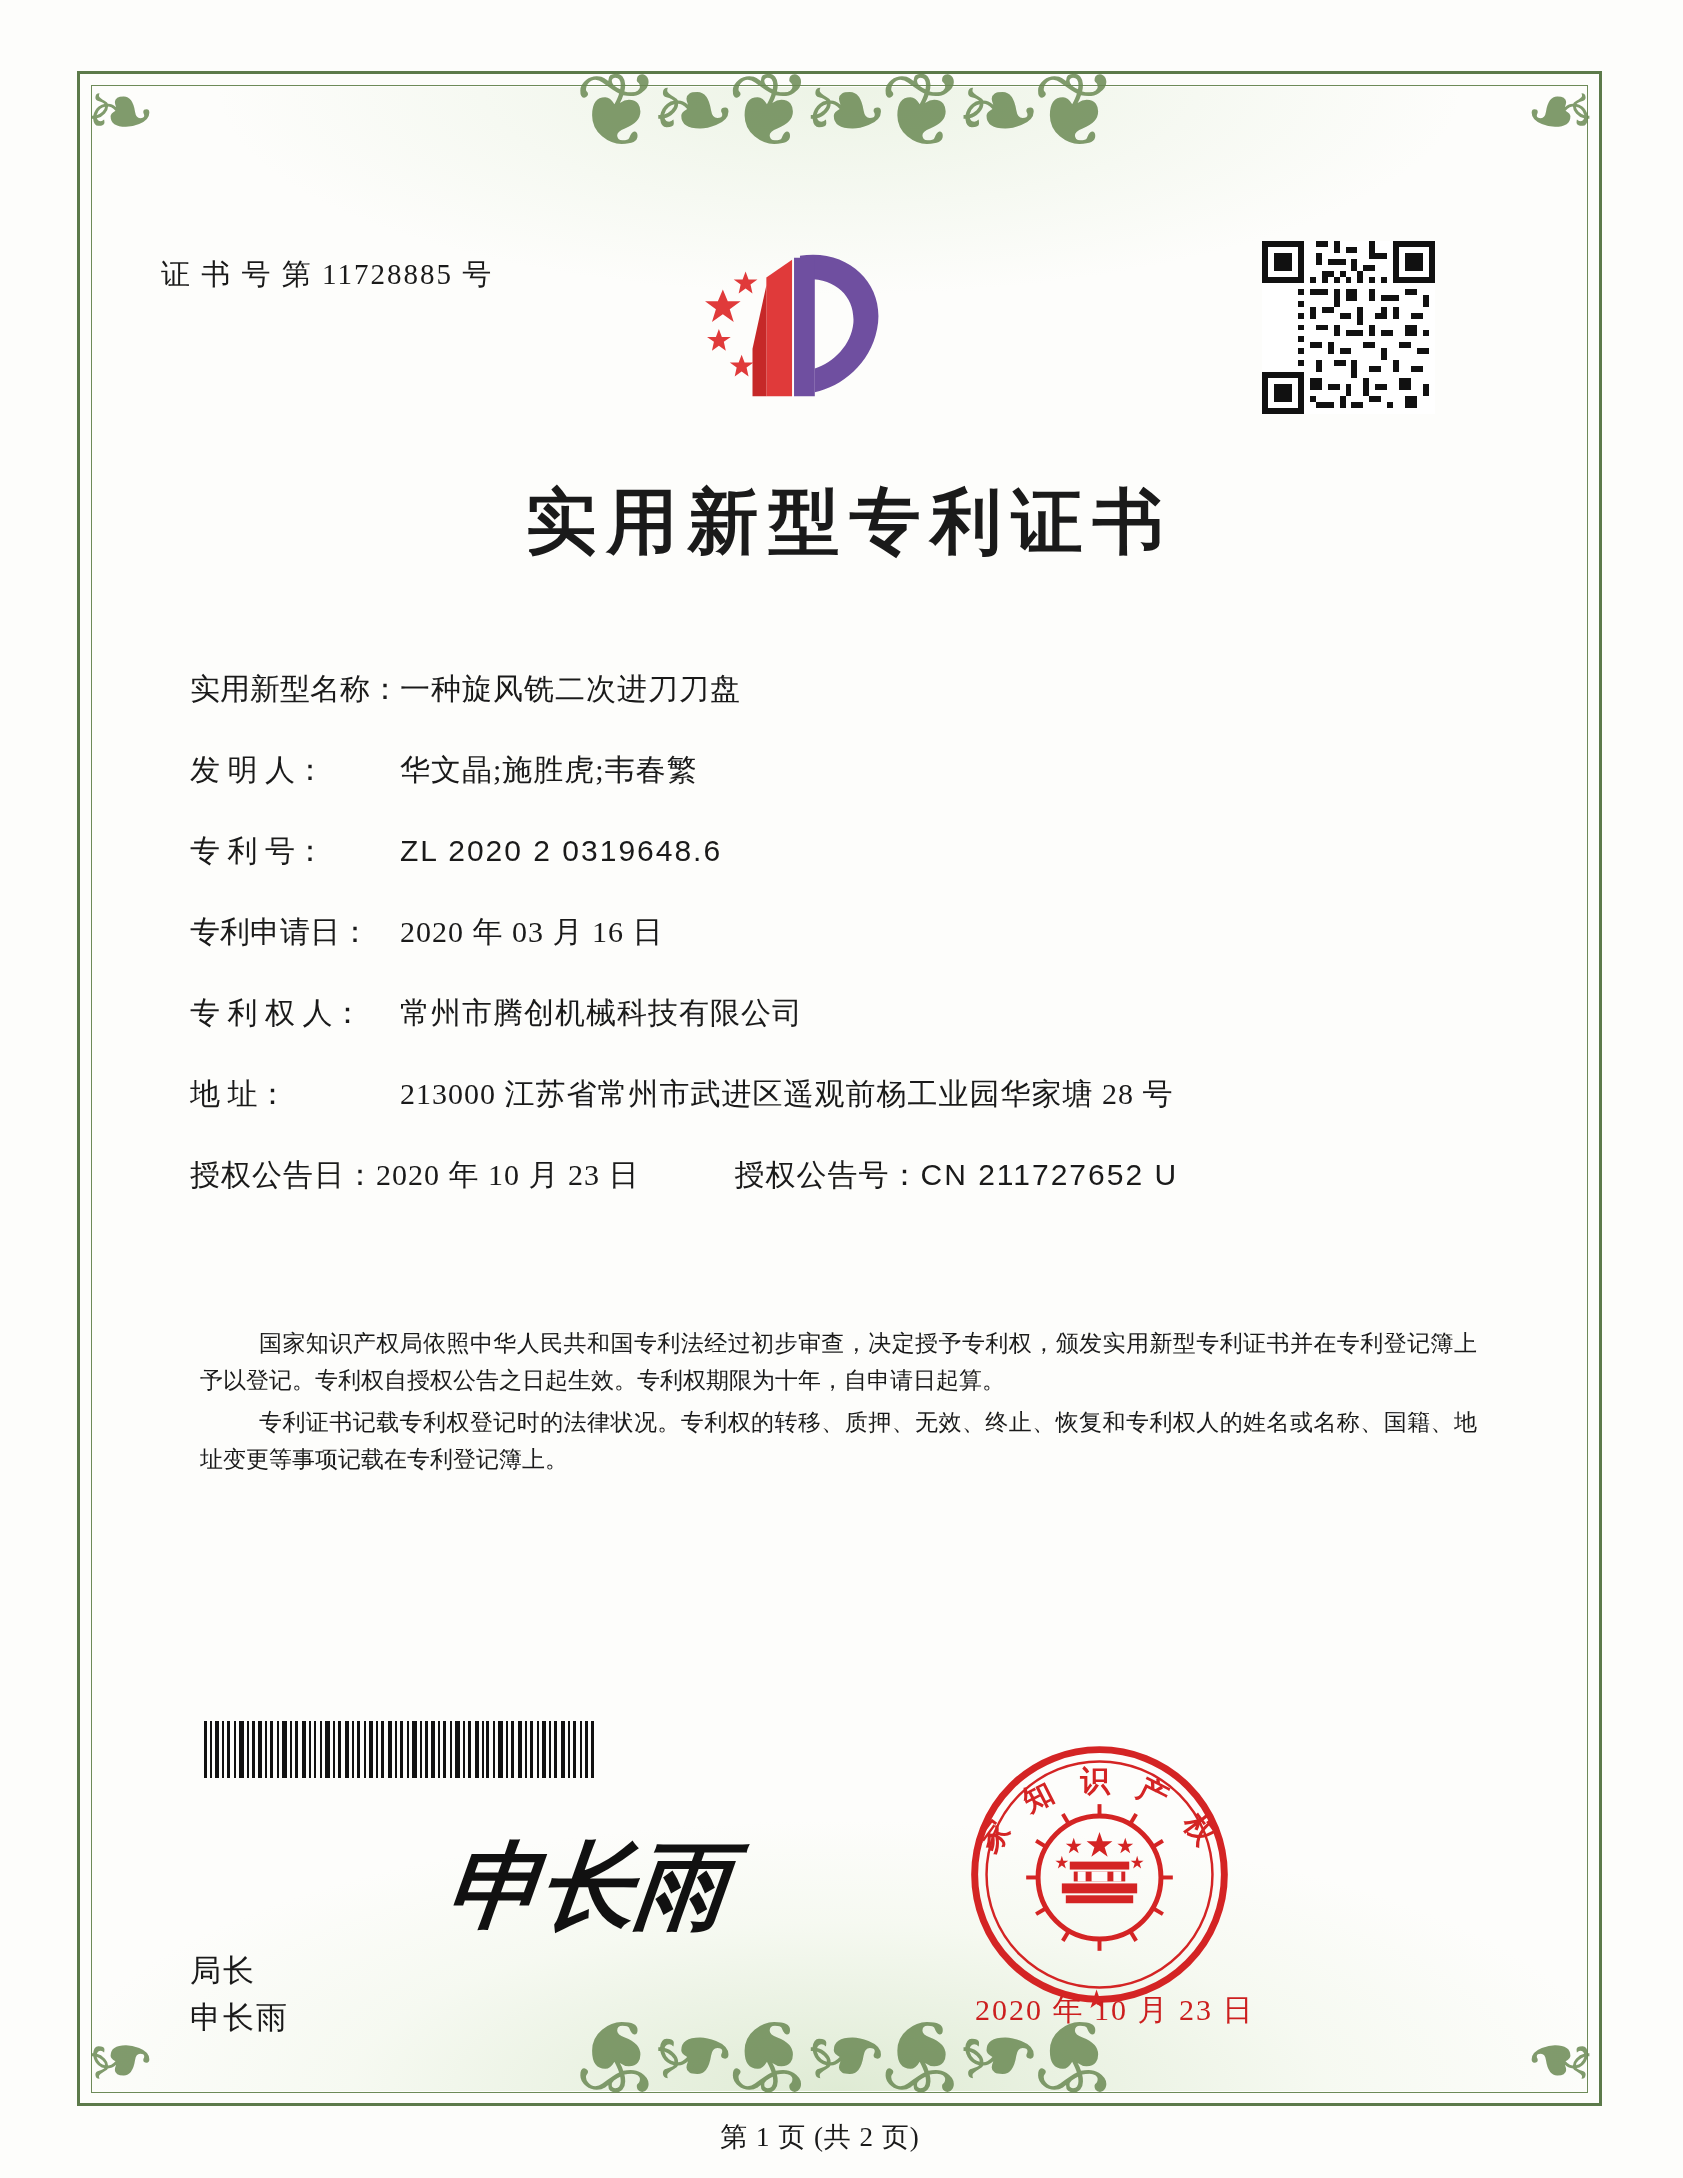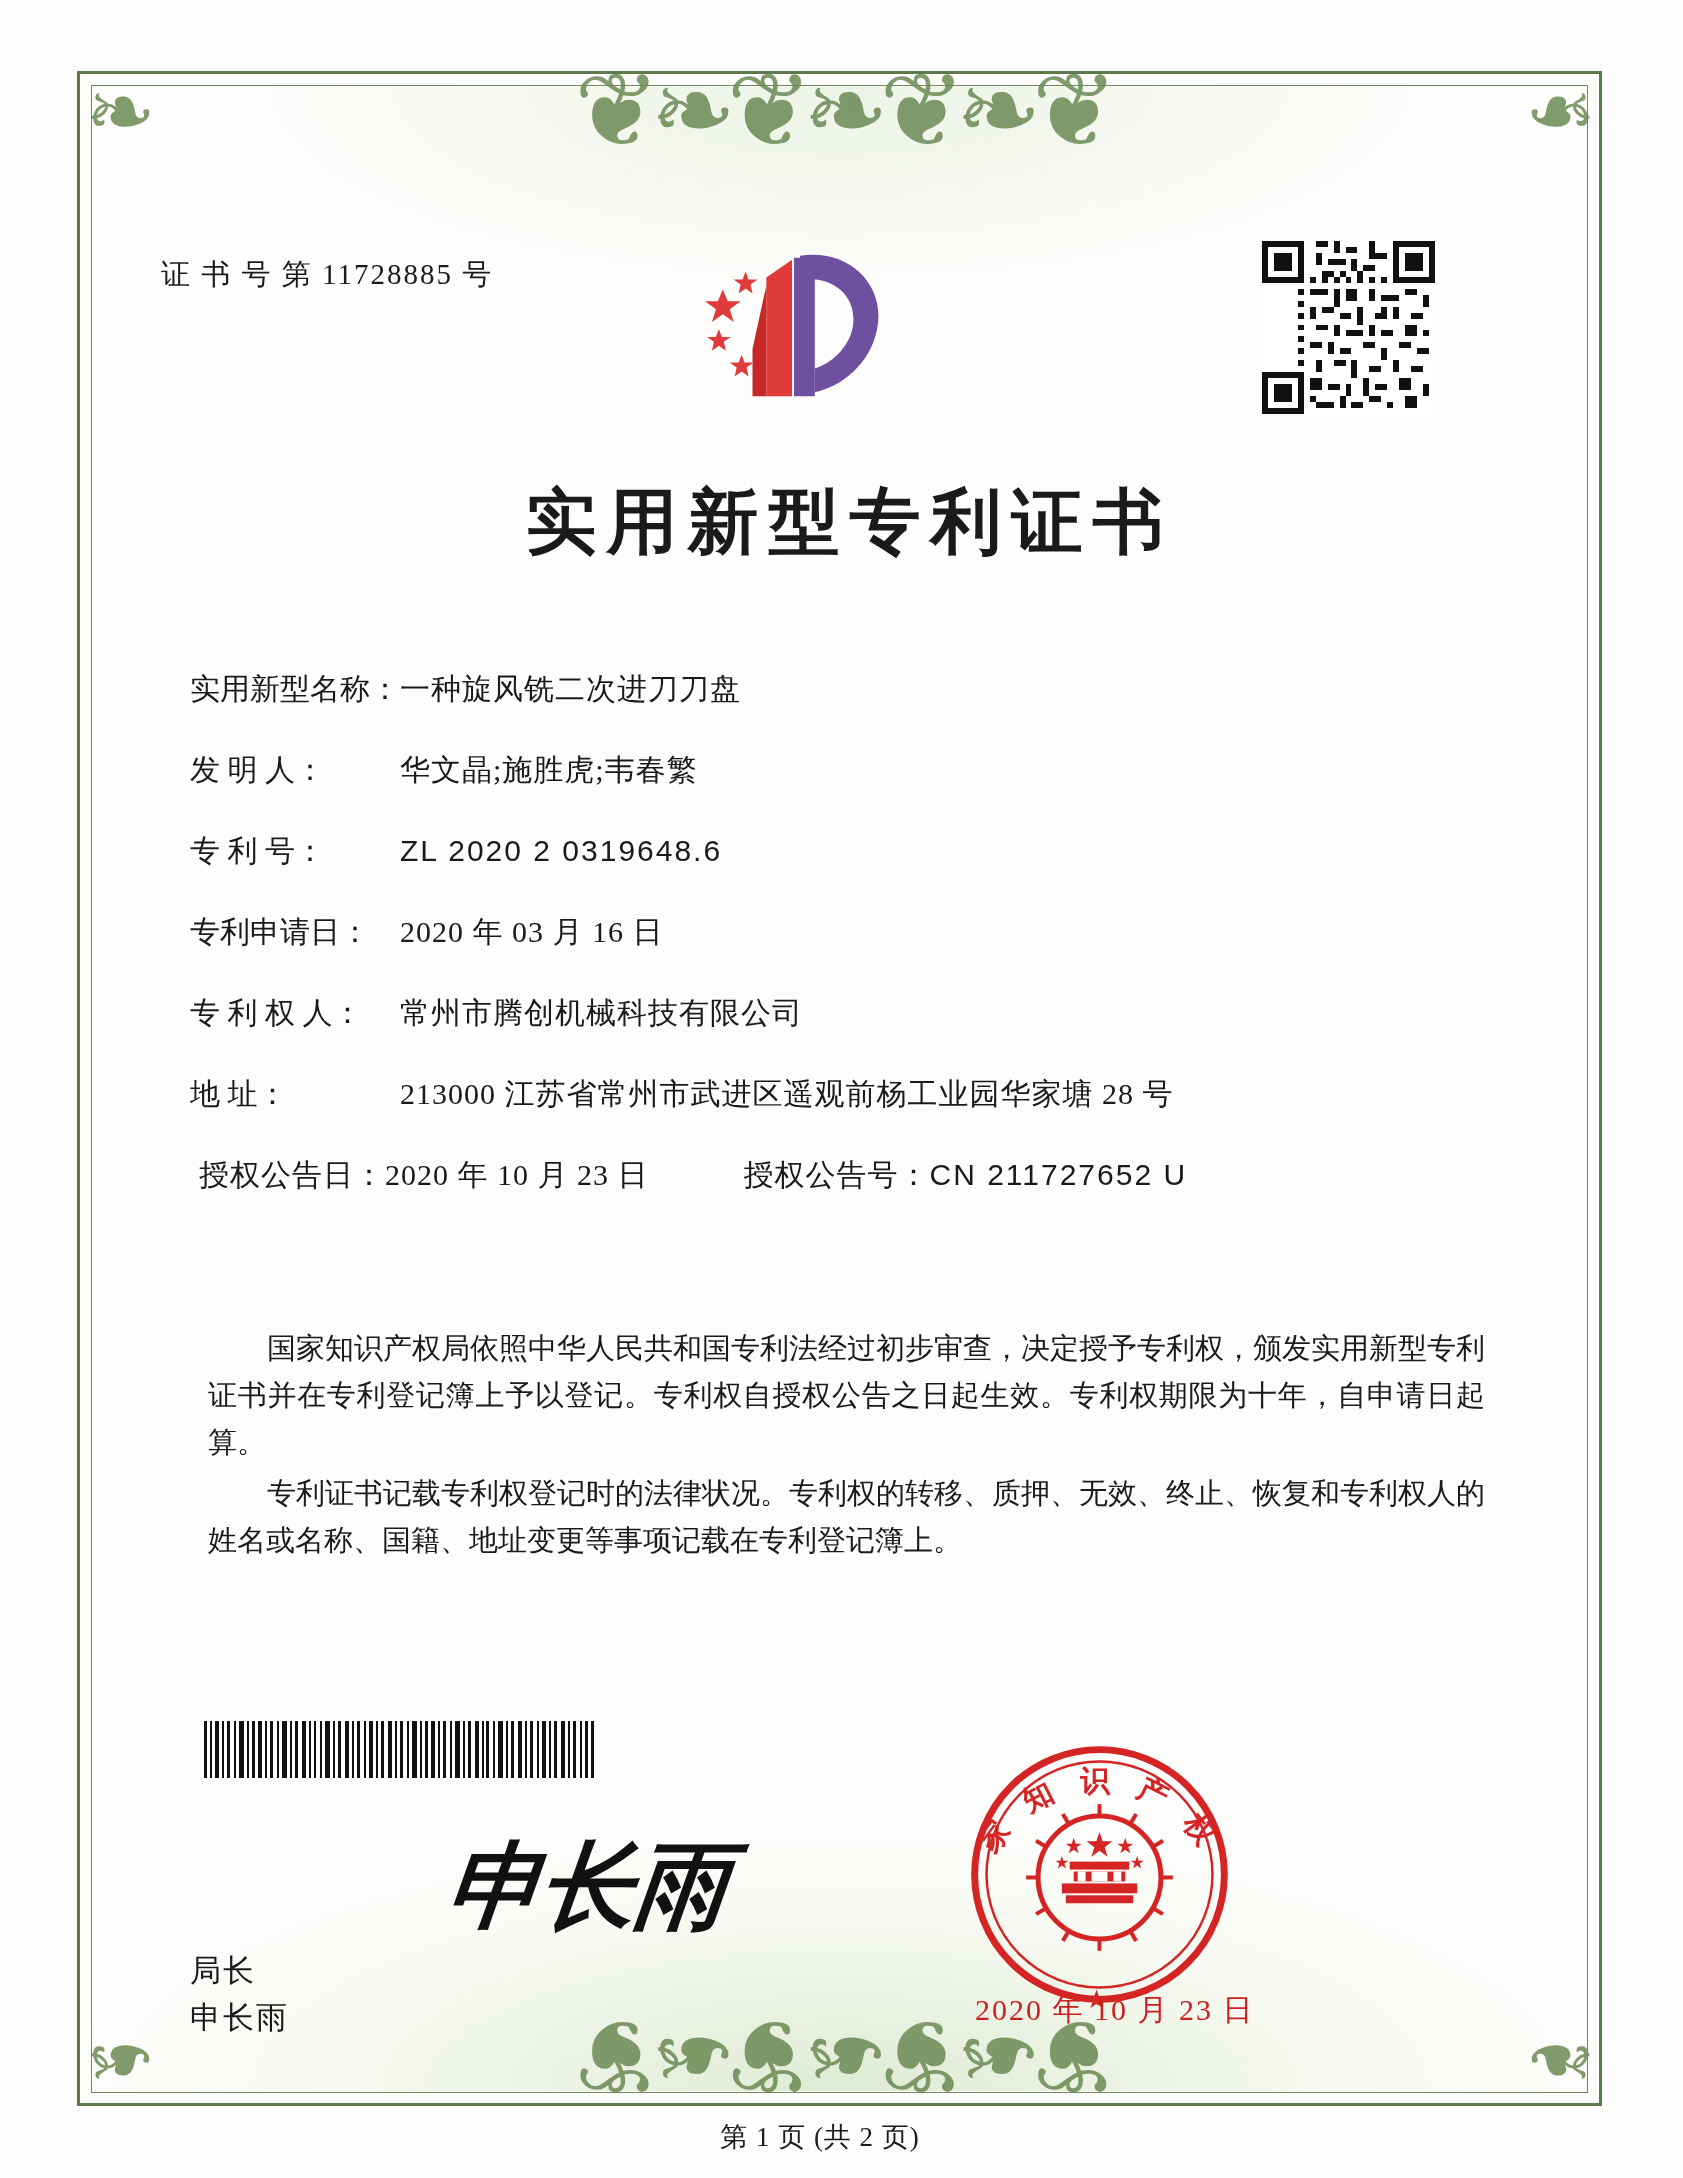--- a/index.html
+++ b/index.html
@@ -140,30 +140,30 @@
   .row .val {
     letter-spacing: 1px;
   }
   .row .val.mono {
     font-family: Liberation Sans, sans-serif;
     letter-spacing: 2px;
   }
   .row.grant {
     margin-bottom: 0;
   }
-  .grant-left { display: inline-flex; align-items: baseline; margin-left: 9px; }
+  .grant-left { display: inline-flex; align-items: baseline; }
   .grant-right { display: inline-flex; align-items: baseline; margin-left: 95px; }
   .grant-lbl { letter-spacing: 1px; }
 
   
   .paras {
     position: absolute;
-    left: 208px; top: 1325px;
+    left: 200px; top: 1325px;
     width: 1277px;
-    font-size: 29px;
+    font-size: 23px;
     line-height: 1.62;
     text-align: justify;
   }
   .paras p {
     margin: 0 0 4px 0;
     text-indent: 59px;
   }
 
   
   .barcode {

